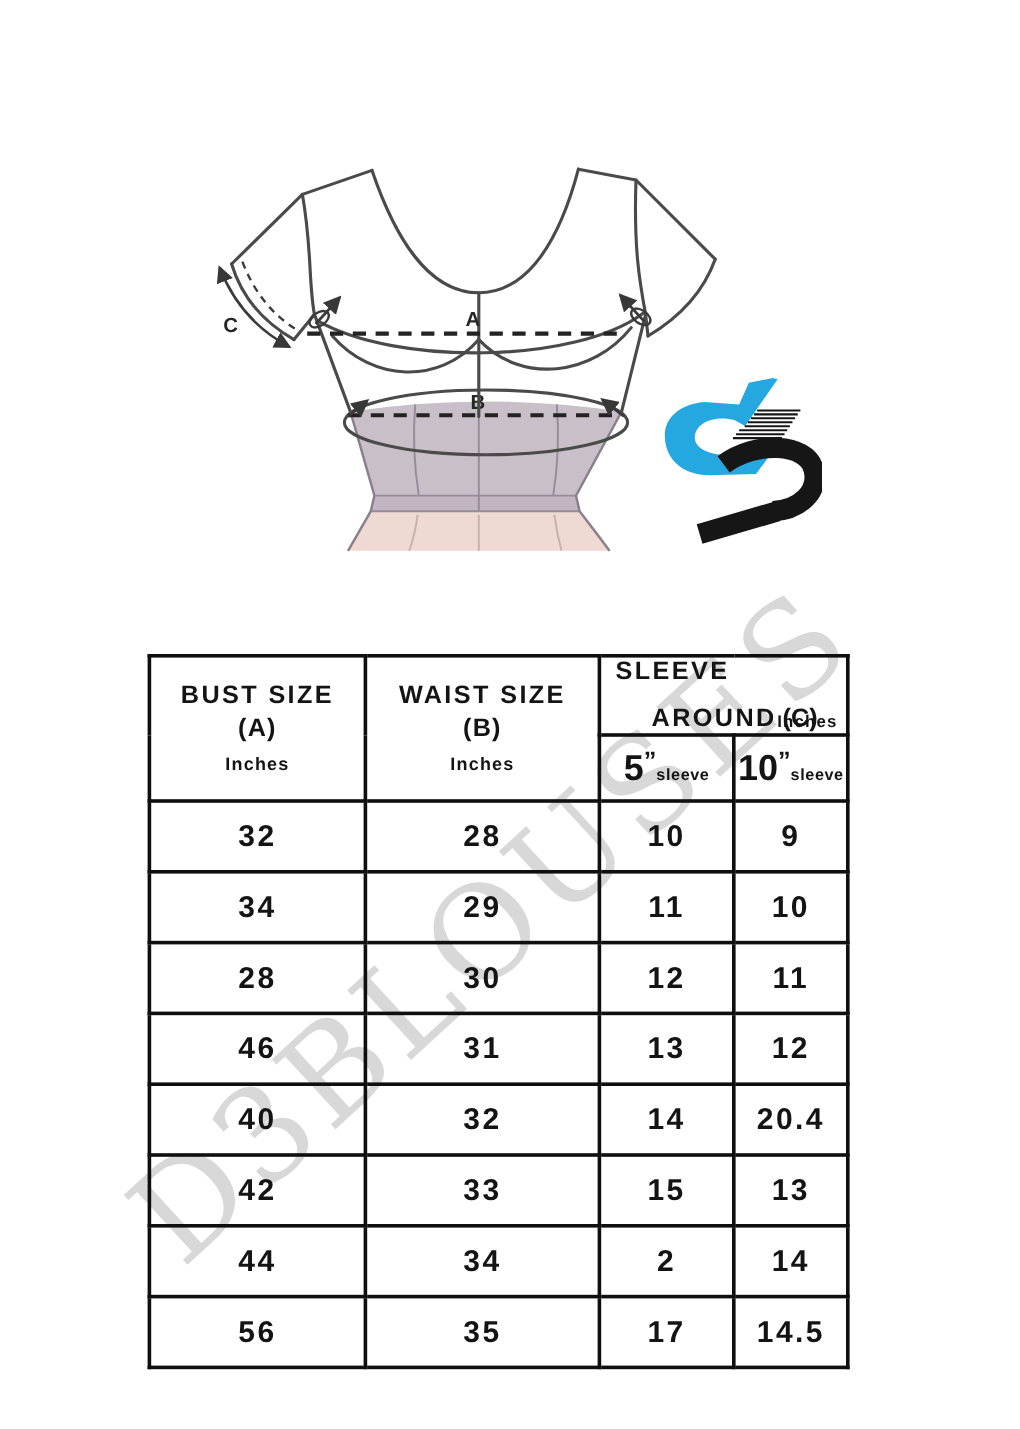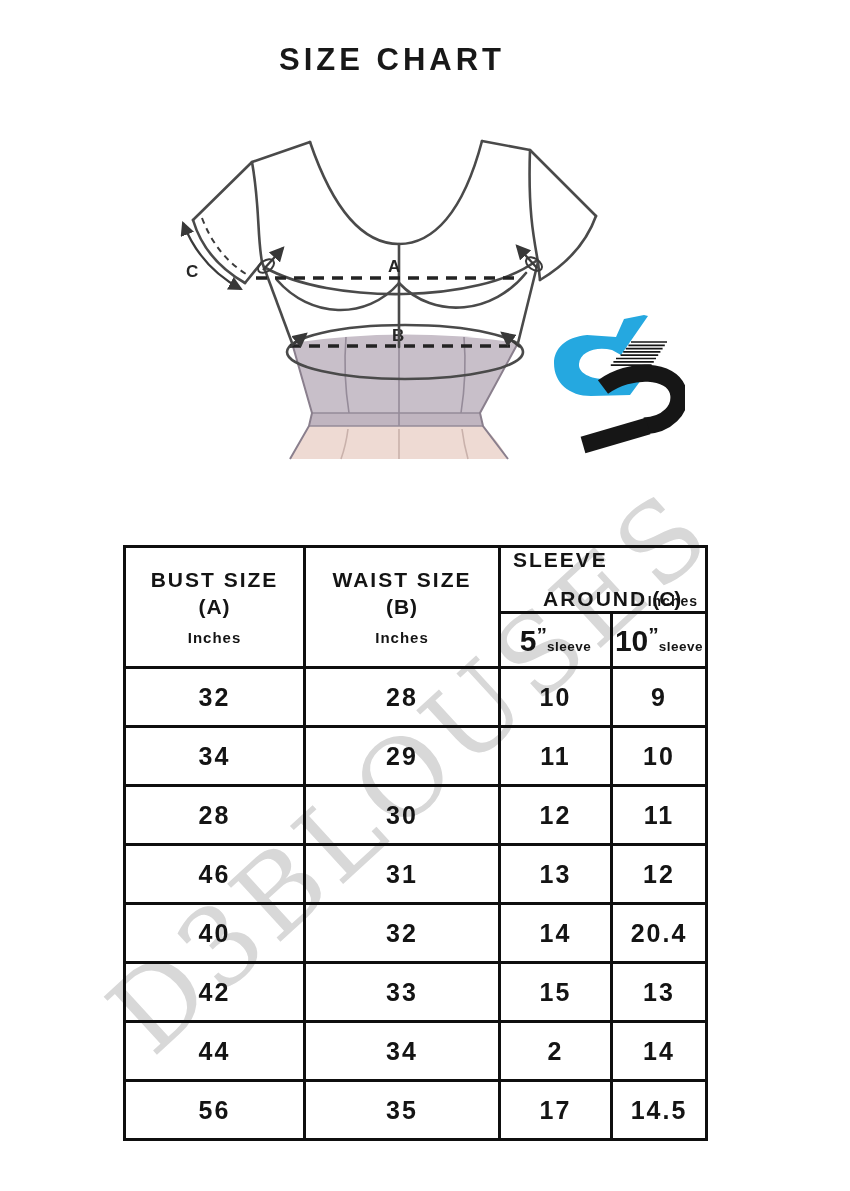--- a/index.html
+++ b/index.html
@@ -50,21 +50,20 @@
   th.sub .q{font-size:21px;font-weight:bold;vertical-align:9px;}
   th.sub .sm{font-size:13.5px;font-weight:bold;letter-spacing:.5px;}
 </style>
 </head>
 <body>
 
 <div class="canvas">
 
   <div class="watermark">D3BLOUSES</div>
 
-  <div class="title">SIZE CHART</div>
 
   <svg class="diagram" width="460" height="370" viewBox="0 0 460 370">
     <defs>
       <marker id="ah" viewBox="0 0 10 10" refX="8.5" refY="5" markerWidth="6.5" markerHeight="6.5" orient="auto-start-reverse">
         <path d="M0,0 L10,5 L0,10 Z" fill="#383838"></path>
       </marker>
     </defs>
 
     <g>
       <path d="M142,228 Q255,211 368,228 L330,298 L162,298 Z" fill="#c8bfc9"></path>

